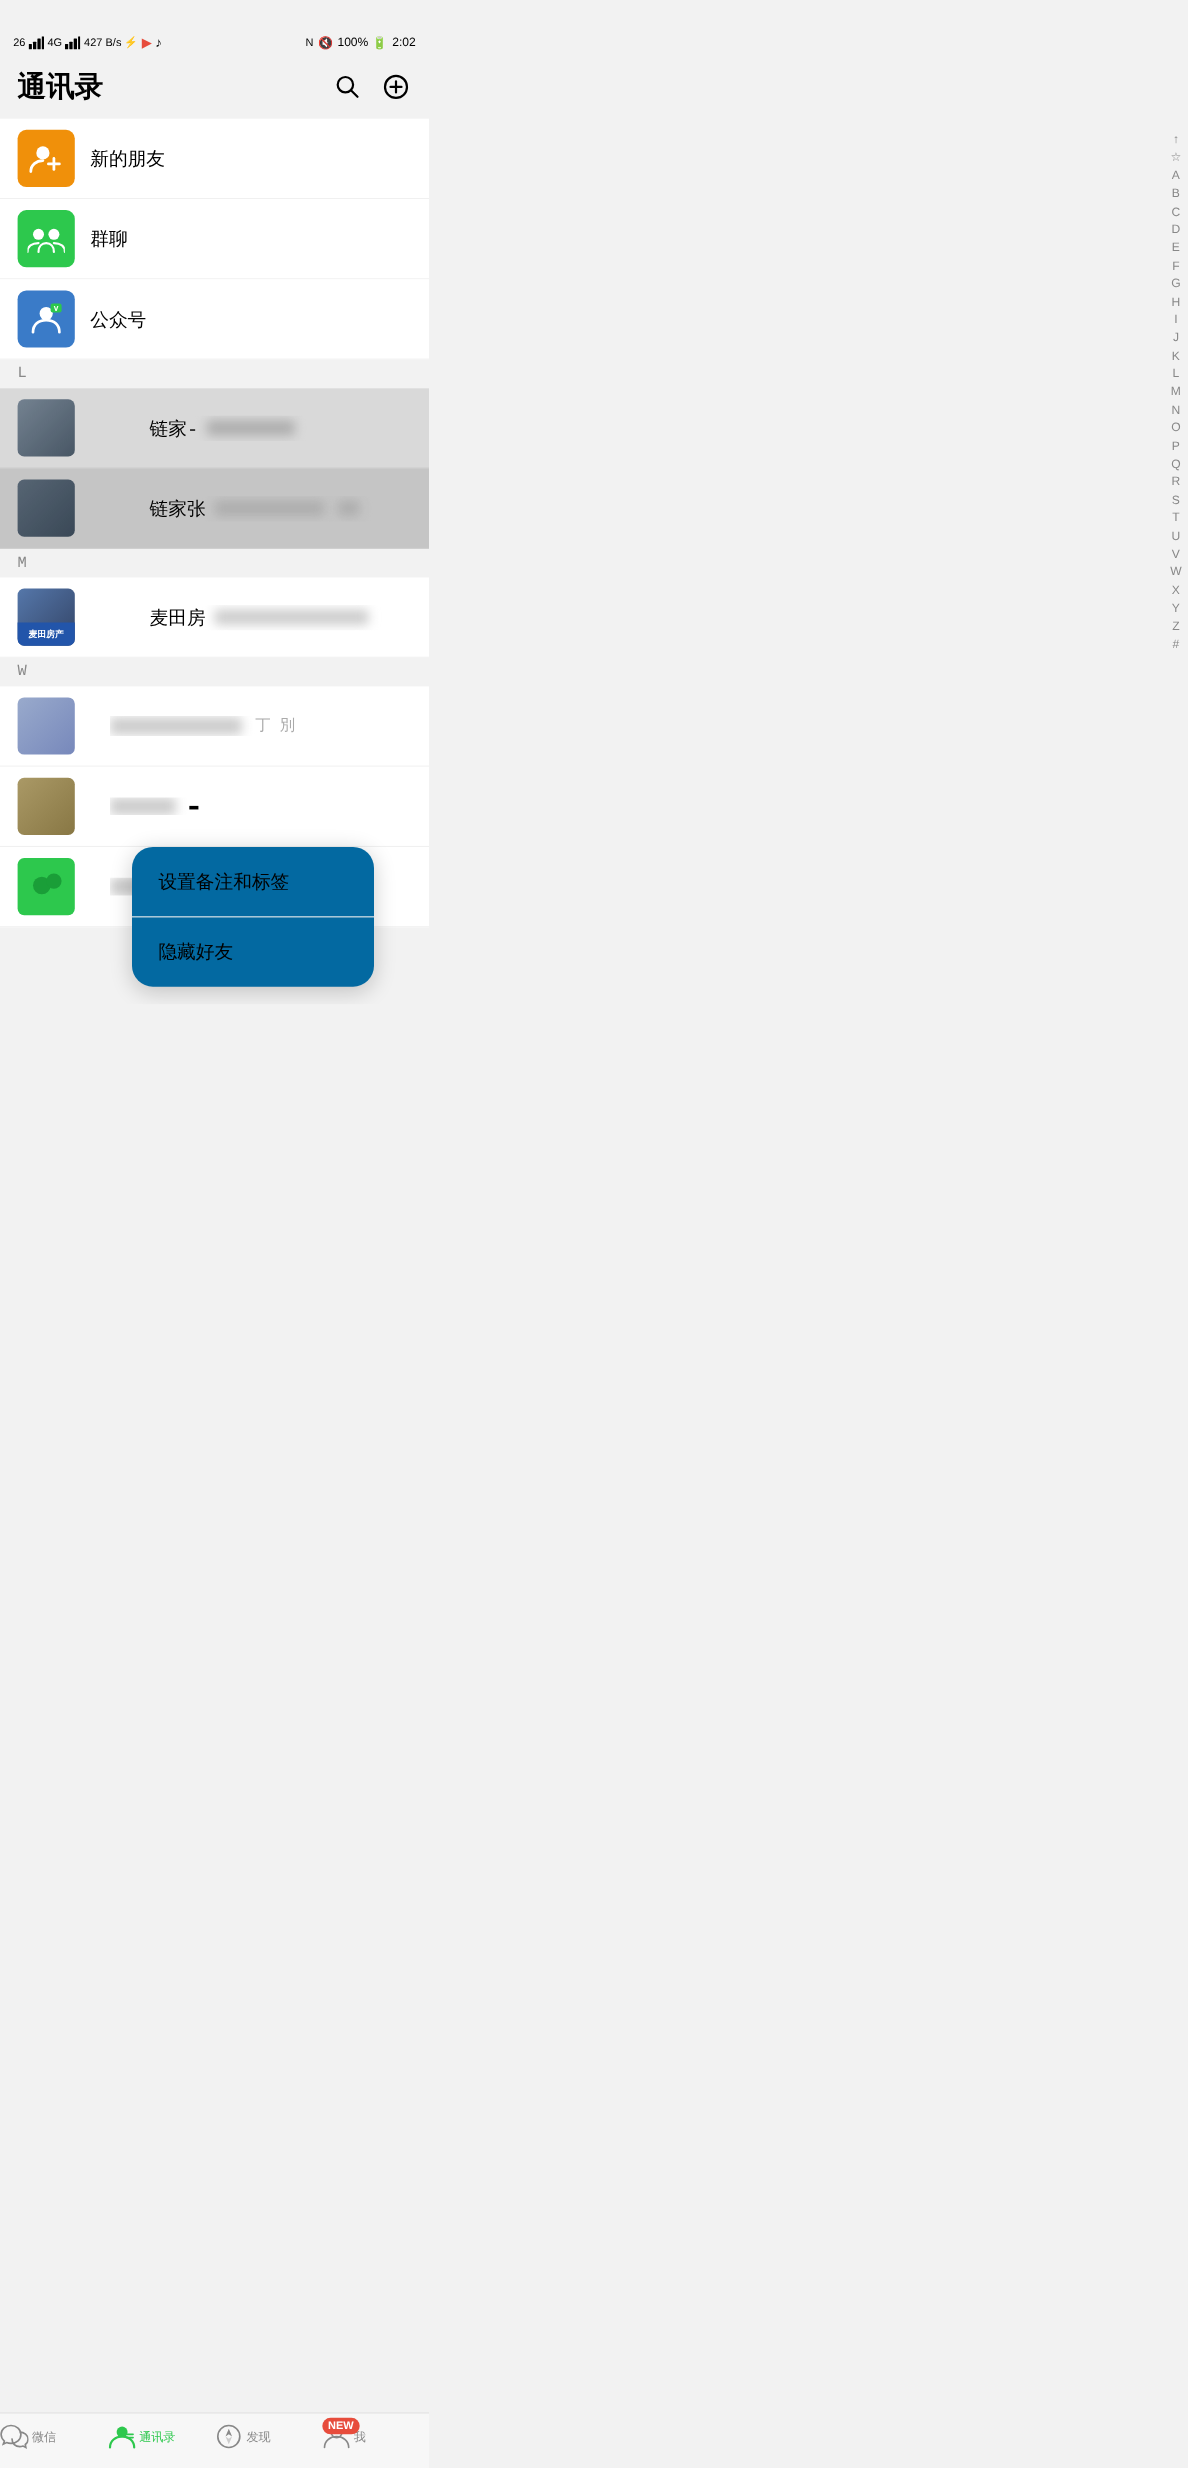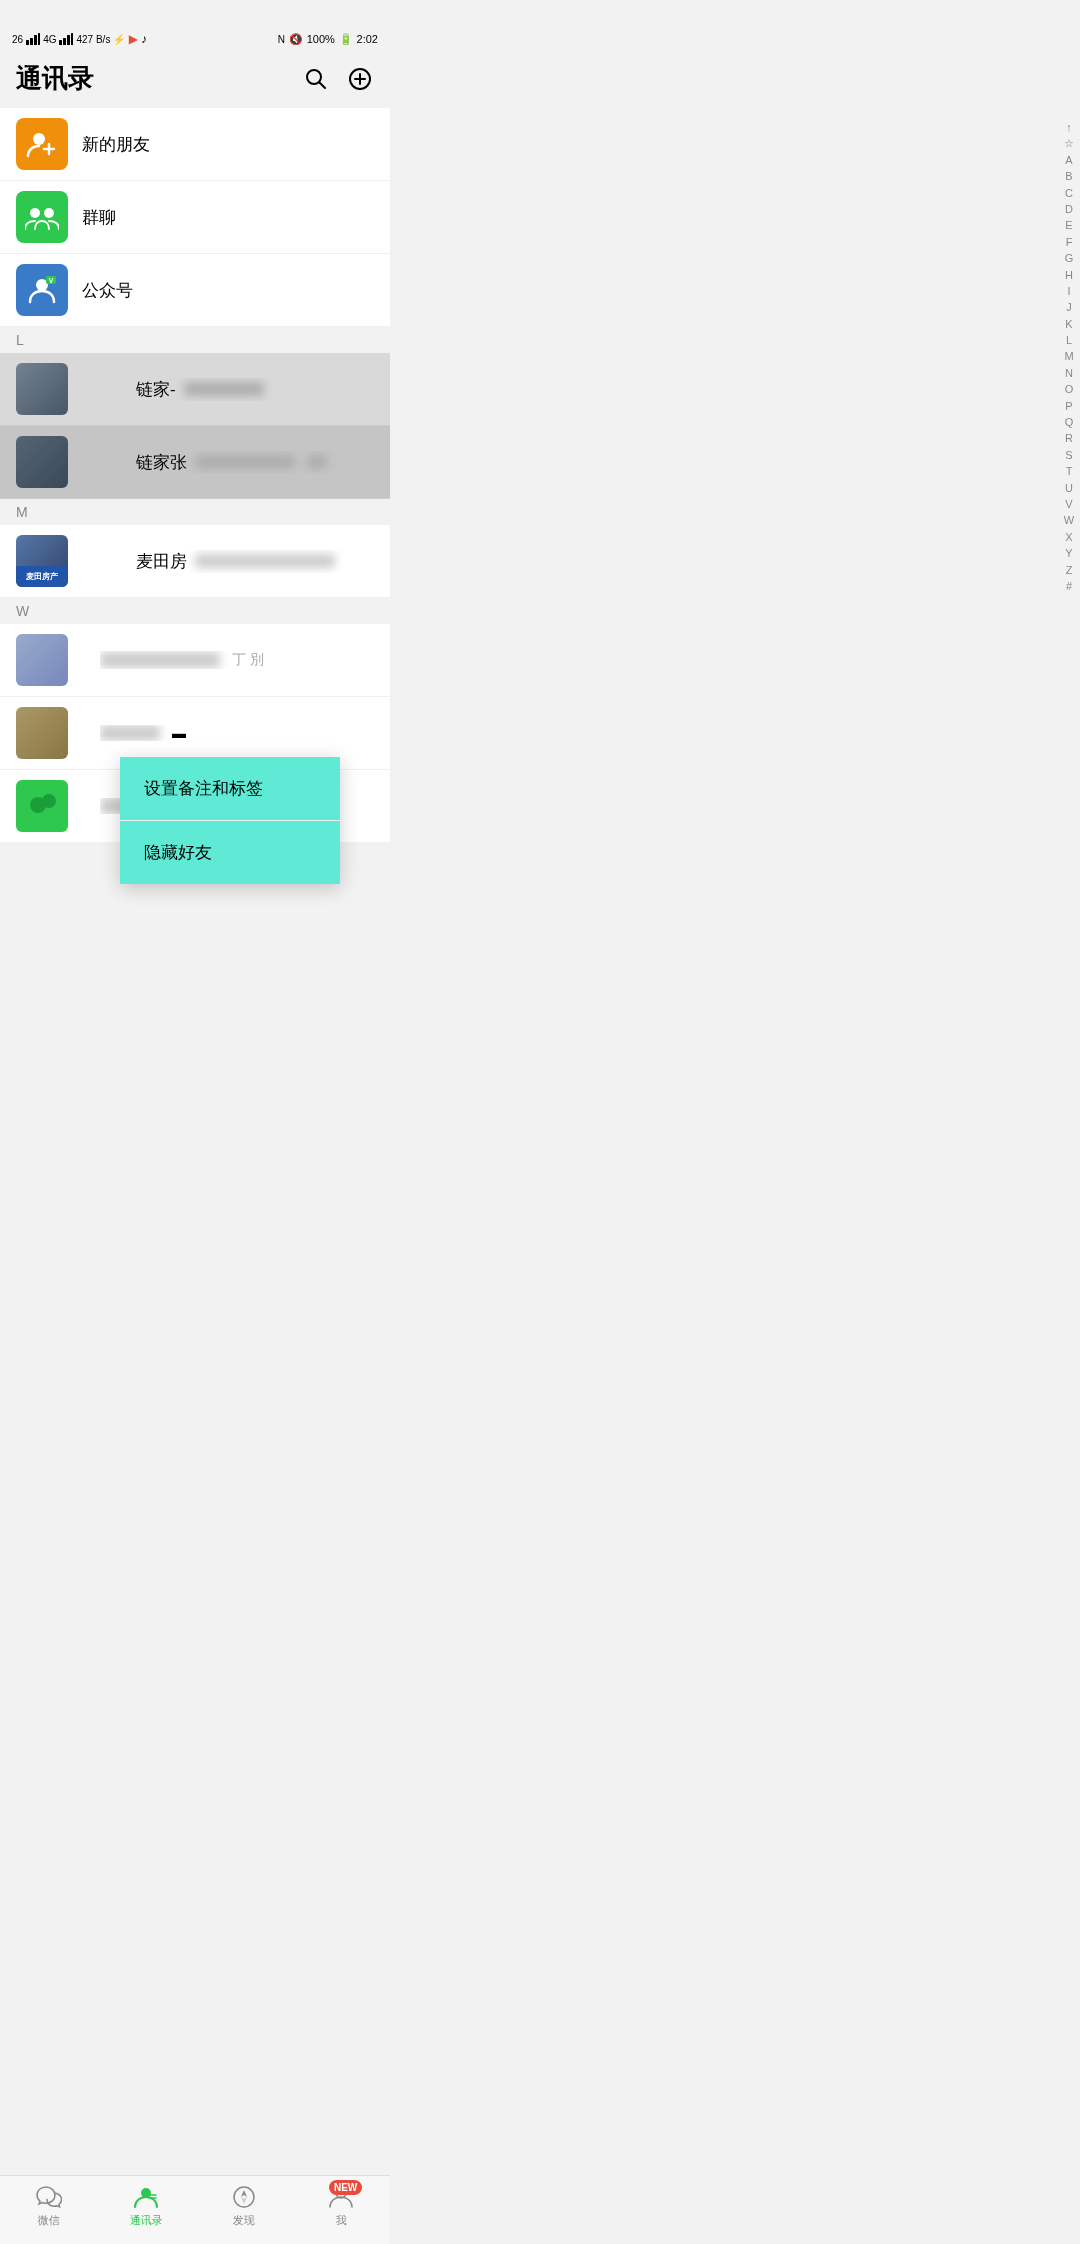--- a/index.html
+++ b/index.html
@@ -131,24 +131,24 @@
       color: #888;
       width: 18px;
       text-align: center;
       cursor: pointer;
       line-height: 1.4;
     }
 
     
     .context-menu {
       position: absolute;
-      top: 404px;
+      top: 417px;
       left: 120px;
-      background: #5eead4;
-      border-radius: 1px;
+      background: #0369a1;
+      border-radius: 19px;
       box-shadow: 0 4px 20px rgba(0,0,0,0.2);
       z-index: 100;
       width: 220px;
       overflow: hidden;
     }
     .context-menu-item {
       padding: 20px 24px;
       font-size: 17px;
       color: #000;
       cursor: pointer;
@@ -178,21 +178,21 @@
       background: #f7f7f7;
       border-top: 1px solid #ddd;
       display: flex;
       align-items: center;
       justify-content: space-around;
       padding: 8px 0 16px;
       z-index: 200;
     }
     .nav-item {
       display: flex;
-      flex-direction: column;
+      flex-direction: row;
       align-items: center;
       cursor: pointer;
       gap: 3px;
       flex: 1;
     }
     .nav-label {
       font-size: 11px;
       color: #888;
     }
     .nav-label.active { color: #2dc84d; }
@@ -241,20 +241,21 @@
       overflow: hidden;
     }
     .contact-main-row {
       display: flex;
       align-items: center;
       gap: 8px;
     }
 
     .page-content {
       padding-bottom: 70px;
+      font-family: Liberation Mono, monospace;
     }
   </style>
 </head>
 <body>
 
 <div class="status-bar">
   <div class="status-left">
     <span>26</span>
     <svg width="14" height="12" viewBox="0 0 14 12">
       <rect x="0" y="7" width="3" height="5" fill="#000" rx="0.5"></rect>

